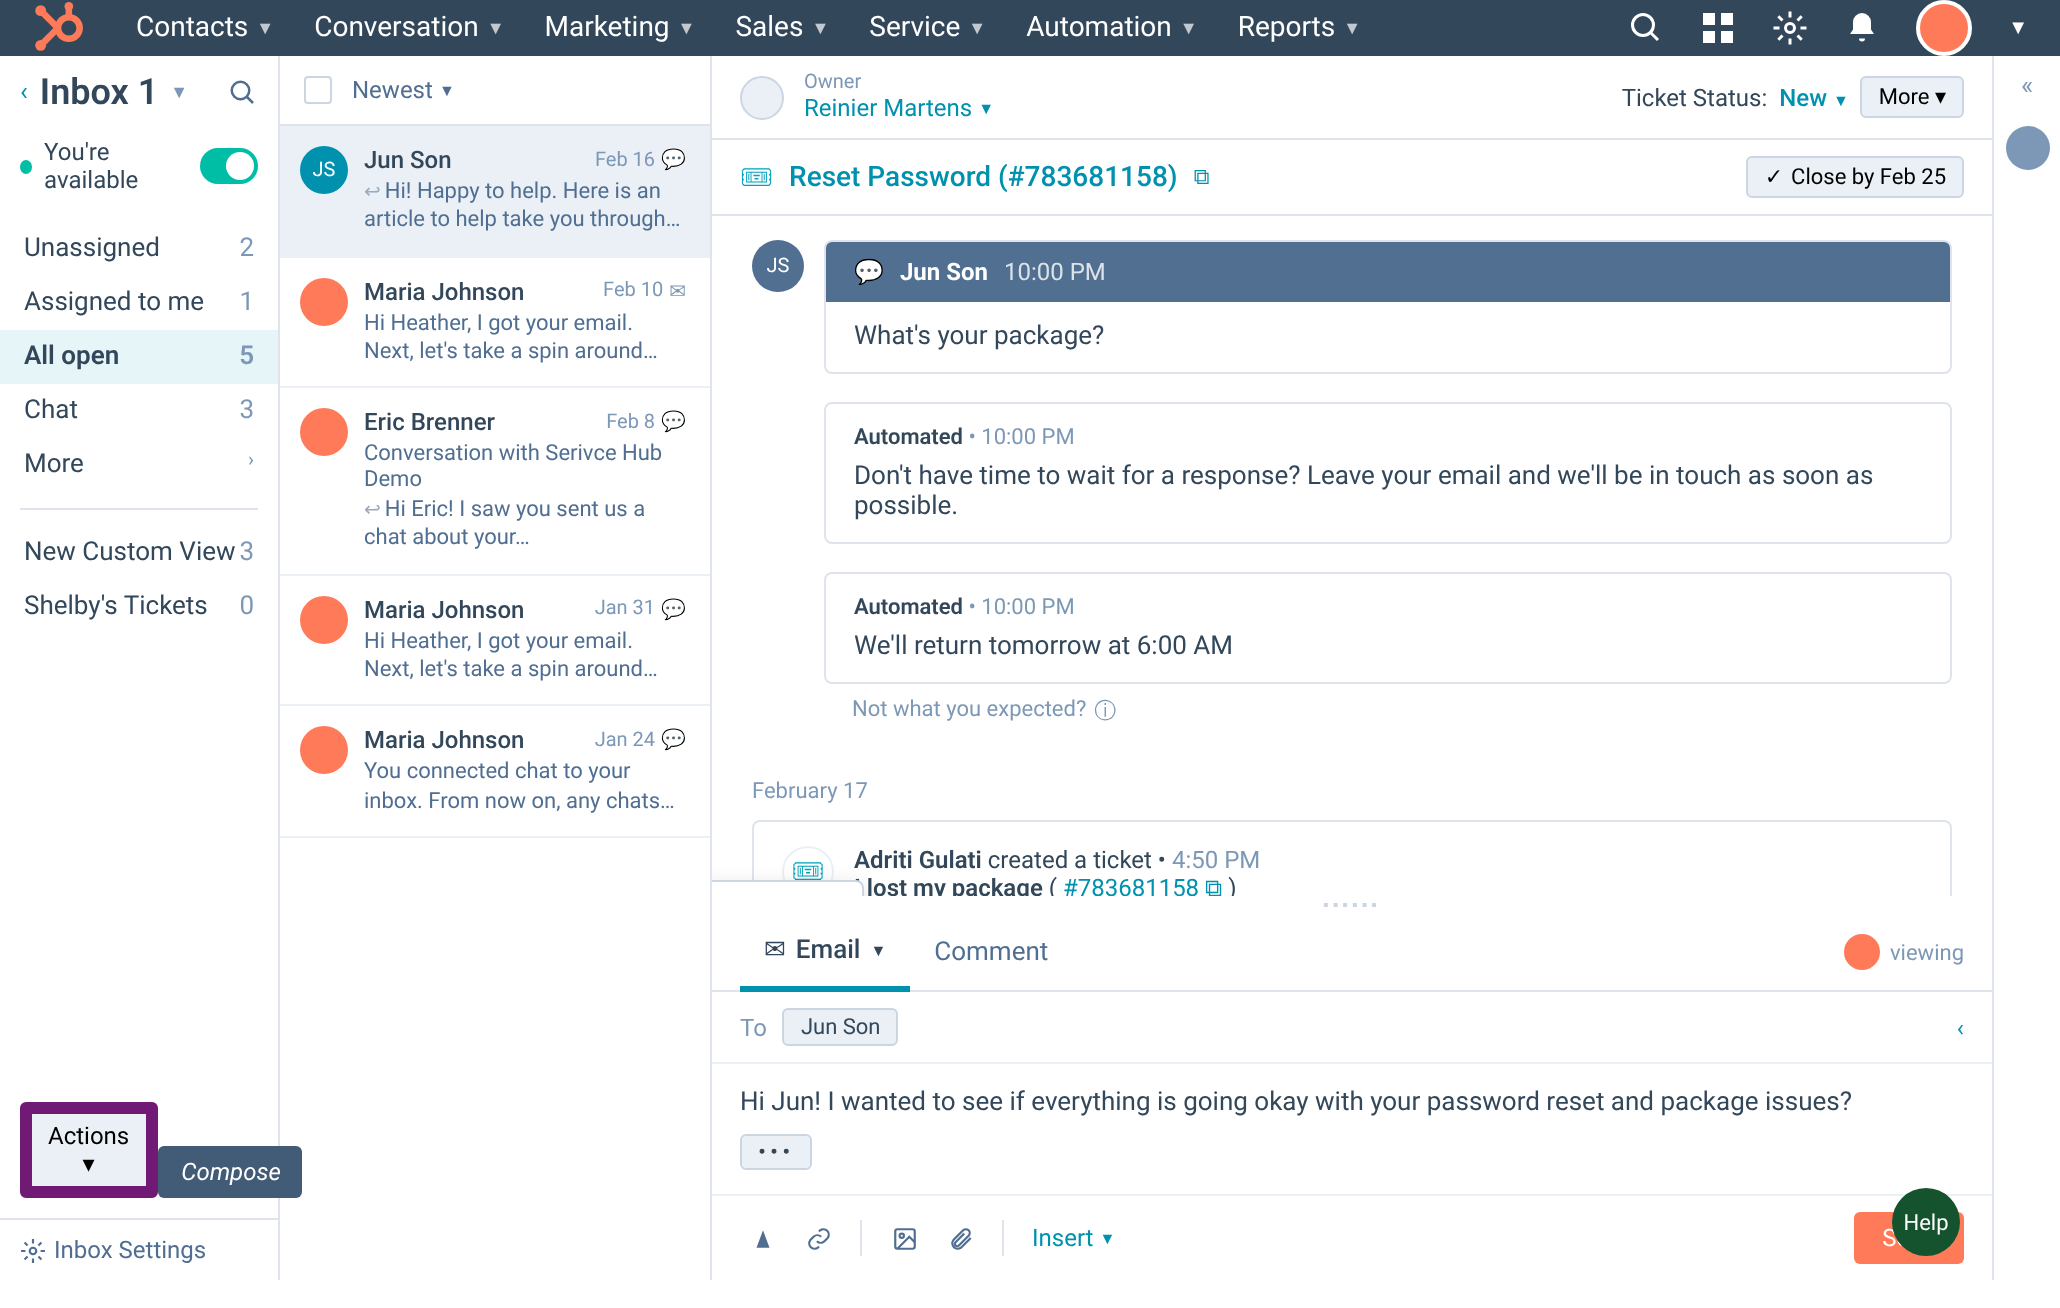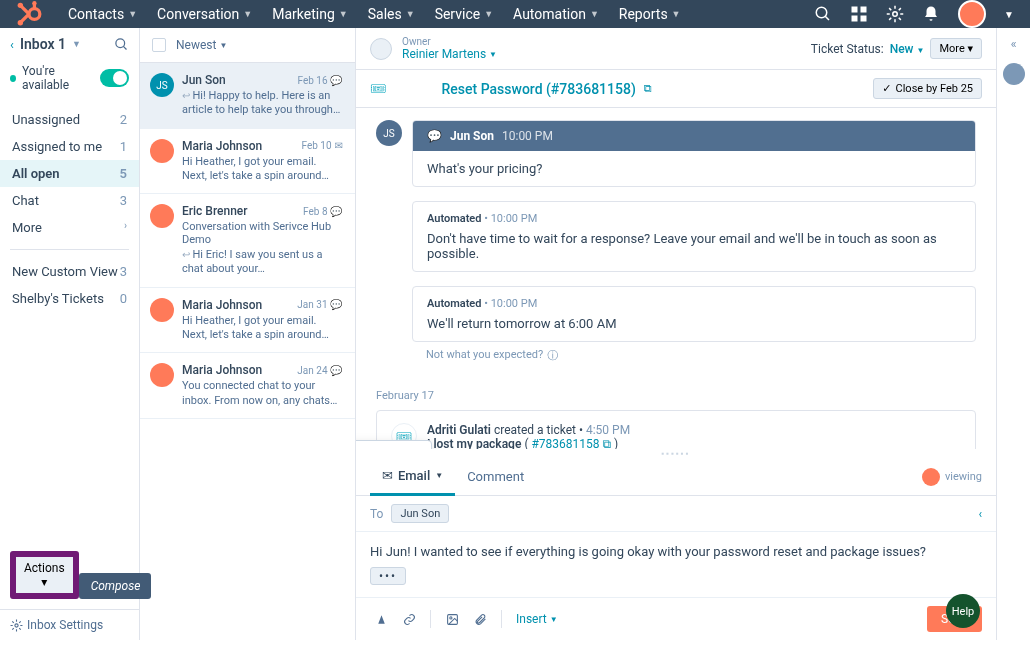--- a/index.html
+++ b/index.html
@@ -11,21 +11,21 @@
 .topnav-right { margin-left: auto; display: flex; align-items: center; gap: 18px; }
 .topnav-icon { color: #fff; cursor: pointer; display:flex; align-items:center; }
 .avatar-top { width: 28px; height: 28px; border-radius: 50%; background: #ff7a59; border:2px solid #fff; }
 .main { display: flex; height: calc(654px - 42px); }
 .col-left { width: 140px; border-right: 1px solid #dfe3eb; display: flex; flex-direction: column; }
 .col-mid { width: 216px; border-right: 1px solid #dfe3eb; display: flex; flex-direction: column; }
 .col-right { flex: 1; display: flex; flex-direction: column; position: relative; }
 .rail { width: 34px; border-left:1px solid #dfe3eb; display:flex; flex-direction:column; align-items:center; padding-top:8px; gap:12px;}
 .left-head { display: flex; align-items: center; padding: 8px 10px; gap: 6px; }
 .left-head .back { color:#0091ae; cursor:pointer; }
-.left-head .title { font-weight: 600; font-size: 14px; }
+.left-head .title { font-weight: 600; font-size: 18px; }
 .status-row { display:flex; align-items:center; padding: 4px 10px 10px; gap:6px; font-size:12px;}
 .status-dot { width:7px; height:7px; background:#00bda5; border-radius:50%;}
 .toggle { width:34px; height:18px; background:#00bda5; border-radius:9px; margin-left:auto; position:relative;}
 .toggle::after { content:""; position:absolute; right:2px; top:2px; width:14px; height:14px; background:#fff; border-radius:50%;}
 .nav-list { padding: 4px 0; }
 .nav-item { display:flex; justify-content:space-between; padding:6px 12px; font-size:13px; cursor:pointer;}
 .nav-item.active { background:#e5f5f8; font-weight:600;}
 .nav-item .count { color:#7c98b6;}
 .nav-item .chev { color:#7c98b6; font-size:10px;}
 .nav-divider { height:1px; background:#dfe3eb; margin:8px 10px;}
@@ -51,21 +51,21 @@
 .right-head { display:flex; align-items:center; padding:8px 14px; border-bottom:1px solid #dfe3eb; gap:10px;}
 .owner-avatar { width:22px; height:22px; border-radius:50%; background:#eaf0f6; border:1px solid #cbd6e2;}
 .owner-block { display:flex; flex-direction:column;}
 .owner-label { font-size:10px; color:#7c98b6;}
 .owner-name { font-size:12px; color:#0091ae; display:flex; align-items:center; gap:3px; cursor:pointer;}
 .ticket-status { margin-left:auto; font-size:12px; display:flex; align-items:center; gap:6px;}
 .ts-new { color:#0091ae; font-weight:500; cursor:pointer;}
 .btn-more-sm { border:1px solid #cbd6e2; background:#eaf0f6; border-radius:3px; padding:3px 8px; font-size:11px; cursor:pointer;}
 .second-head { display:flex; align-items:center; padding:8px 14px; border-bottom:1px solid #dfe3eb; gap:8px;}
 .ticket-icon { color:#00a4bd; font-size:13px;}
-.ticket-title { color:#0091ae; font-size:14px; font-weight:500;margin-left:47px;}
+.ticket-title { color:#0091ae; font-size:14px; font-weight:500;}
 .ext-icon { color:#0091ae; font-size:11px; cursor:pointer;}
 .btn-close { margin-left:auto; border:1px solid #cbd6e2; background:#eaf0f6; border-radius:3px; padding:3px 8px; font-size:11px; display:flex; align-items:center; gap:4px; cursor:pointer;}
 .thread { flex:1; overflow:auto; padding:12px 20px; background:#fff; position:relative;}
 .msg-block { border:1px solid #dfe3eb; border-radius:4px; margin-bottom:14px; overflow:hidden;}
 .msg-head-blue { background:#516f90; color:#fff; padding:8px 14px; display:flex; align-items:center; gap:8px; font-size:12px;}
 .msg-head-blue .time { opacity:0.8;}
 .msg-body { padding:10px 14px; font-size:13px;}
 .msg-auto { border:1px solid #dfe3eb; border-radius:4px; margin-bottom:14px; padding:10px 14px;}
 .msg-auto-head { font-size:11px; color:#7c98b6; margin-bottom:6px;}
 .msg-auto-head b { color:#33475b; font-weight:600;}
@@ -338,21 +338,21 @@
         <div style="flex-shrink:0;">
             <div style="width:26px;height:26px;border-radius:50%;background:#516f90;color:#fff;display:flex;align-items:center;justify-content:center;font-size:10px;">JS</div>
           </div>
         <div style="flex:1;">
           <div class="msg-block">
             <div class="msg-head-blue">
               <span>💬</span>
               <b>Jun Son</b>
               <span class="time">10:00 PM</span>
             </div>
-            <div class="msg-body">What's your pricing?</div>
+            <div class="msg-body">What's your package?</div>
           </div>
           <div class="msg-auto">
             <div class="msg-auto-head"><b>Automated</b> • <span>10:00 PM</span></div>
             <div>Don't have time to wait for a response? Leave your email and we'll be in touch as soon as possible.</div>
           </div>
           <div class="msg-auto">
             <div class="msg-auto-head"><b>Automated</b> • <span>10:00 PM</span></div>
             <div>We'll return tomorrow at 6:00 AM</div>
           </div>
           <div class="not-expected">

